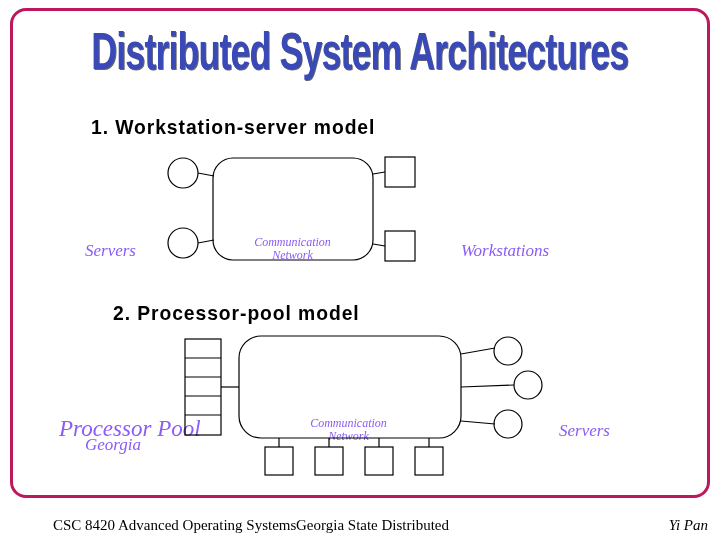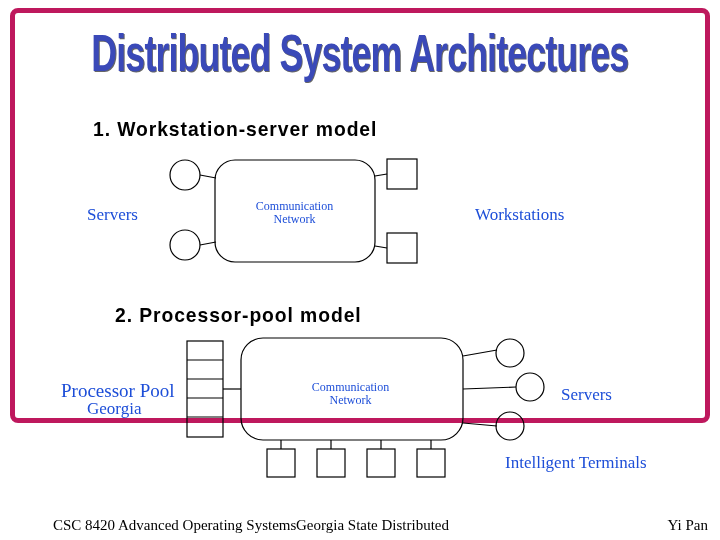--- a/index.html
+++ b/index.html
@@ -9,23 +9,23 @@
     background: #fff;
     font-family: "Times New Roman", serif;
     position: relative;
     overflow: hidden;
   }
   .slide {
     position: absolute;
     left: 10px;
     top: 8px;
     width: 700px;
-    height: 415px;
-    border: 5px solid #be185d;
-    border-radius: 8px;
+    height: 490px;
+    border: 3px solid #be185d;
+    border-radius: 16px;
     background: #fff;
   }
   .title-wrap {
     position: absolute;
     left: 0; right: 0;
     top: 16px;
     text-align: center;
   }
   .title-text {
     font-family: Arial, Helvetica, sans-serif;
@@ -45,45 +45,47 @@
     color: #000;
     font-family: "Arial Black", Arial, sans-serif;
     transform: scaleX(0.92);
     transform-origin: left;
   }
   .h1a { left: 78px; top: 104px; font-size: 21px; }
   .h1b { left: 100px; top: 290px; font-size: 21px; }
 
   .lbl {
     position: absolute;
-    color: #1d4ed8;
+    font-style: italic;
+    color: #8b5cf6;
+    margin-top: 38px;
   }
   .lbl-servers1 { left: 72px; top: 192px; font-size: 17px; }
-  .lbl-work1    { left: 460px; top: 192px; font-size: 17px; }
+  .lbl-work1    { left: 448px; top: 192px; font-size: 17px; }
   .lbl-comm1-a  { left: 232px; top: 186px; font-size: 12px; text-align:center; width: 95px; }
   .lbl-comm1-b  { left: 232px; top: 199px; font-size: 12px; text-align:center; width: 95px; }
 
-  .lbl-pool-a   { left: 46px;  top: 367px; font-size: 19px; }
+  .lbl-pool-a   { left: 46px;  top: 367px; font-size: 23px; }
   .lbl-pool-b   { left: 72px;  top: 386px; font-size: 17px; }
   .lbl-comm2-a  { left: 288px; top: 367px; font-size: 12px; text-align:center; width: 95px; }
   .lbl-comm2-b  { left: 288px; top: 380px; font-size: 12px; text-align:center; width: 95px; }
   .lbl-servers2 { left: 546px; top: 372px; font-size: 17px; }
   .lbl-intterm  { left: 490px; top: 440px; font-size: 17px; }
 
   .footer {
     position: absolute;
     left: 0; right: 0;
     bottom: 6px;
     font-size: 15px;
     color: #000;
     font-family: "Times New Roman", serif;
   }
   .f-left  { position: absolute; left: 12px;  bottom: 0; margin-left: 41px; }
   .f-mid   { position: absolute; left: 296px; bottom: 0; }
-  .f-right { position: absolute; right: 12px; bottom: 0; }
+  .f-right { position: absolute; right: 12px; bottom: 0; font-style: italic; }
 
   
   .svgstage {
     position: absolute;
     left: 0; top: 0;
     width: 700px; height: 490px;
     pointer-events: none;
   }
 </style>
 </head>
@@ -100,21 +102,20 @@
   <div class="lbl lbl-work1">Workstations</div>
   <div class="lbl lbl-comm1-a">Communication</div>
   <div class="lbl lbl-comm1-b">Network</div>
 
   <div class="h1b">2. Processor-pool model</div>
   <div class="lbl lbl-pool-a">Processor Pool</div>
   <div class="lbl lbl-pool-b">Georgia</div>
   <div class="lbl lbl-comm2-a">Communication</div>
   <div class="lbl lbl-comm2-b">Network</div>
   <div class="lbl lbl-servers2">Servers</div>
-  <div class="lbl lbl-intterm">Intelligent Terminals</div>
 
   <svg class="svgstage" viewBox="0 0 700 490">
     <g stroke="#000" stroke-width="1.2" fill="none">
 
       <rect x="200" y="147" width="160" height="102" rx="20" ry="20"></rect>
 
       <circle cx="170" cy="162" r="15"></circle>
       <circle cx="170" cy="232" r="15"></circle>
 
       <line x1="185" y1="162" x2="201" y2="165"></line>

